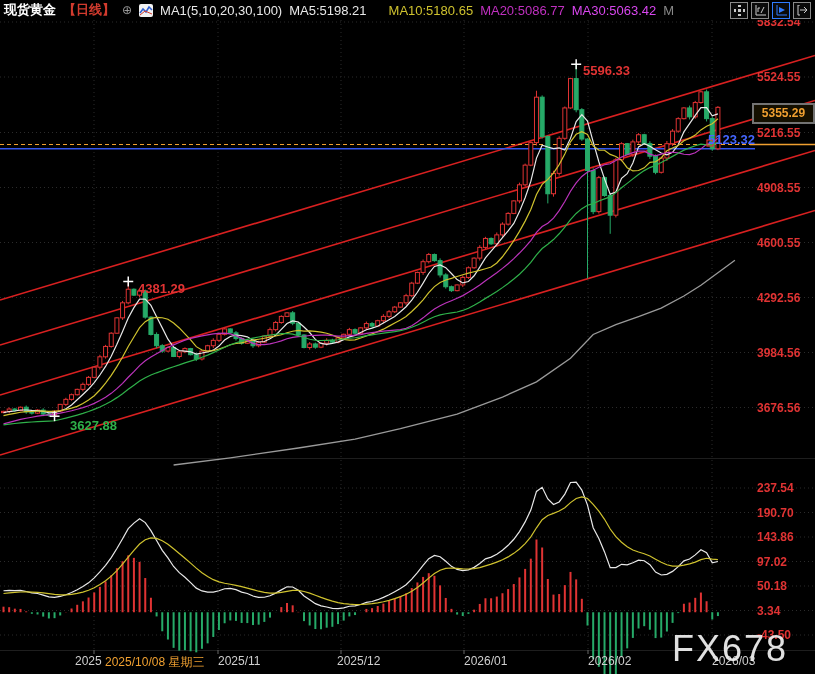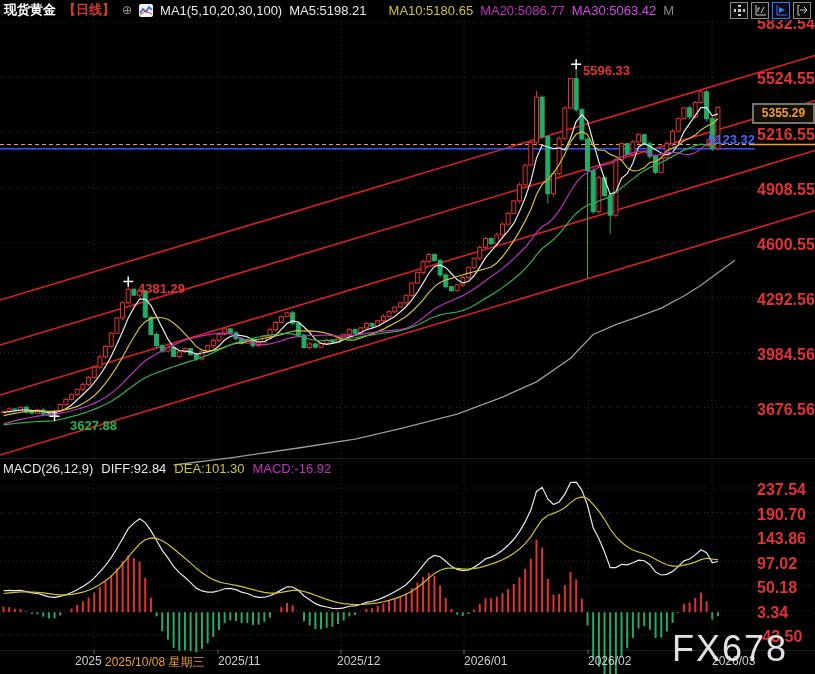--- a/index.html
+++ b/index.html
@@ -13,21 +13,21 @@
   .t-ma{color:#e8e8e8;}
   .t-ma10{color:#cfc22e;padding-left:15px;}
   .t-ma20{color:#c030c0;}
   .t-ma30{color:#d946ef;}
   .t-m{color:#888;}
   .minichart{width:14px;height:13px;background:#f2f2f2;border-radius:2px;display:inline-block;position:relative;}
   .toolbar{position:absolute;right:4px;top:2px;display:flex;gap:3px;z-index:40;}
   .tbico{width:16px;height:15px;border:1px solid #8a8a8a;background:#0a0a0a;display:flex;
          align-items:center;justify-content:center;cursor:pointer;}
   .tbico.active{border-color:#2f7bff;}
-  .ylab{position:absolute;color:#e03333;font-size:16px;font-weight:bold;left:757px;z-index:20;}
+  .ylab{position:absolute;color:#e03333;font-size:12px;font-weight:bold;left:757px;z-index:20;}
   .xlab{position:absolute;top:654px;color:#cfcfcf;font-size:12px;z-index:20;white-space:nowrap;}
   .xlab.hl{color:#f0a030;background:#000;padding:0 2px;z-index:21;}
   .pricebox{position:absolute;left:752px;top:103px;width:59px;height:17px;border:2px solid #737373;
             background:#140f00;color:#f0a030;font-size:12px;font-weight:bold;text-align:center;
             line-height:17px;z-index:25;}
   .bluelab{position:absolute;left:695px;top:132px;width:60px;color:#4466ff;font-size:13px;font-weight:bold;
            text-align:right;z-index:24;}
   .ann{position:absolute;font-size:13px;font-weight:bold;z-index:22;}
   .ann.red{color:#e03333;margin-top:12px;}
   .ann.green{color:#2fb14a;}
@@ -556,21 +556,15 @@
       <div class="xlab" style="left: 588px;">2026/02</div>
       <div class="xlab" style="left: 712px;">2026/03</div>
     </div>
 
   <div class="pricebox">5355.29</div>
   <div class="bluelab">5123.32</div>
   <div class="ann red" style="left:583px;top:51px;">5596.33</div>
   <div class="ann red" style="left:138px;top:269px;">4381.29</div>
   <div class="ann green" style="left:70px;top:418px;">3627.88</div>
 
-  <div class="macdbar">
-    <span class="m-t">MACD(26,12,9)</span>
-    <span class="m-diff">DIFF:92.84</span>
-    <span class="m-dea">DEA:101.30</span>
-    <span class="m-macd">MACD:-16.92</span>
-  </div>
 
   <div class="watermark">FX678</div>
 </div>
 
 </body></html>

